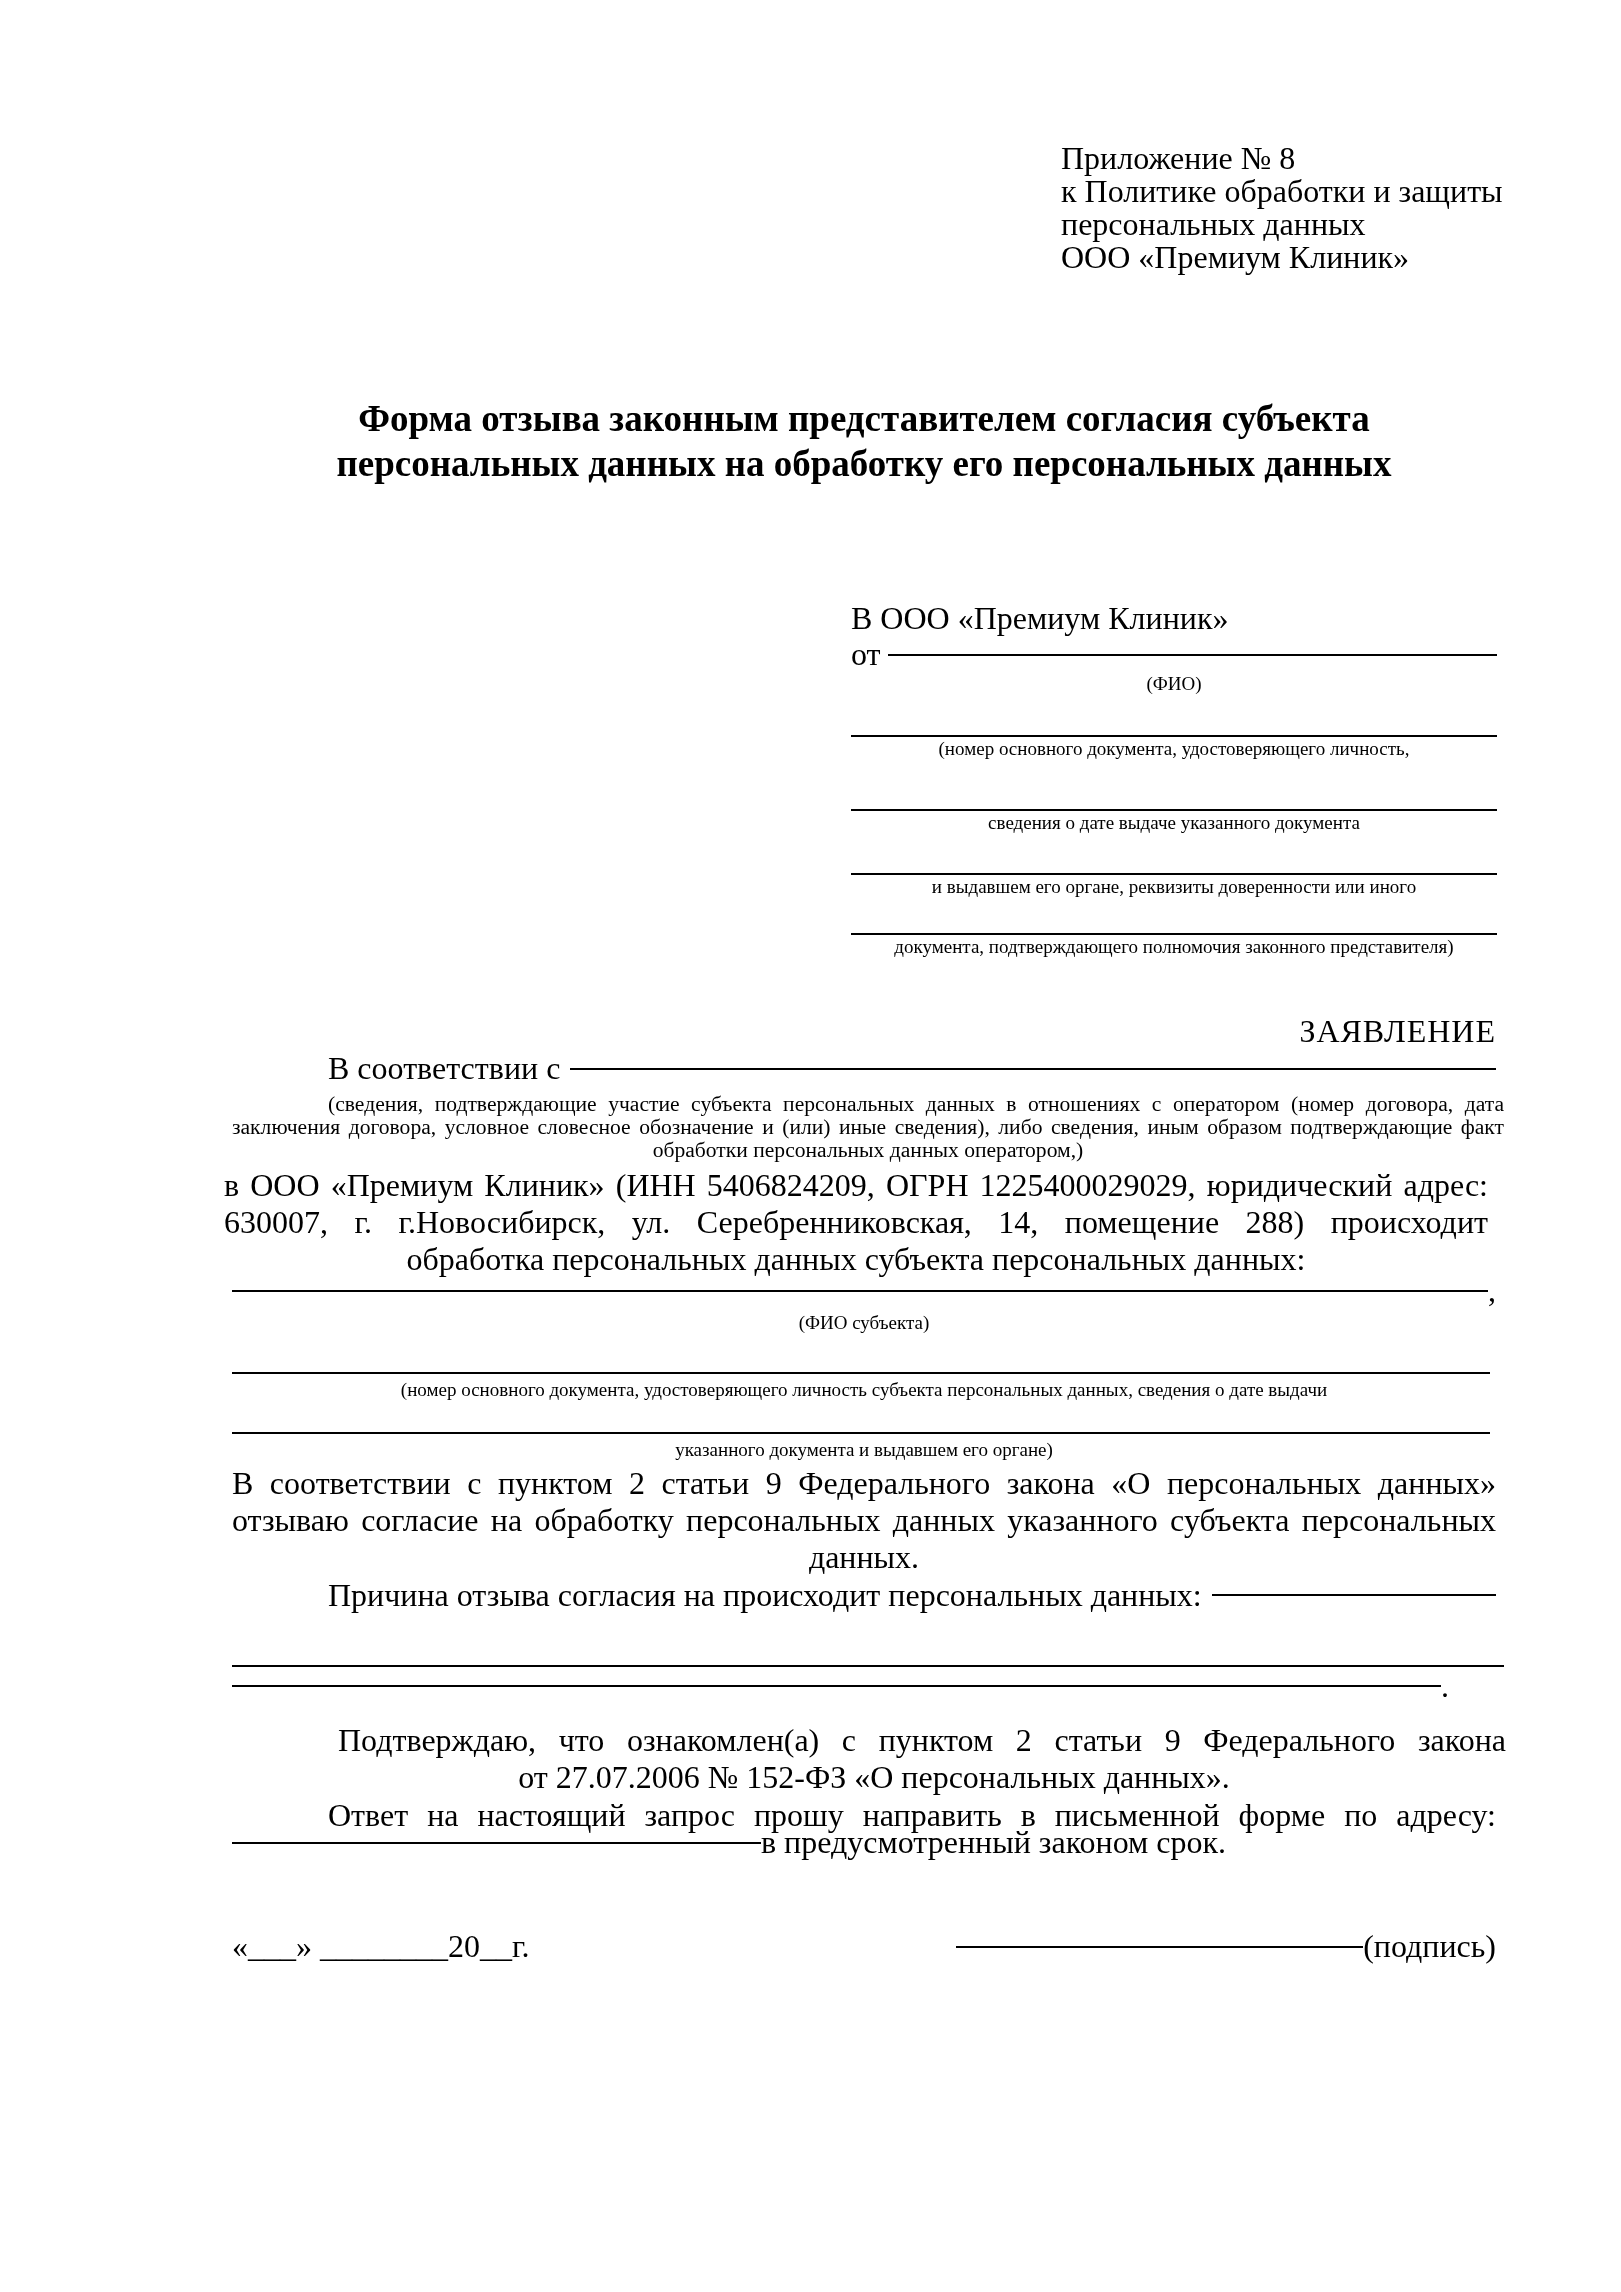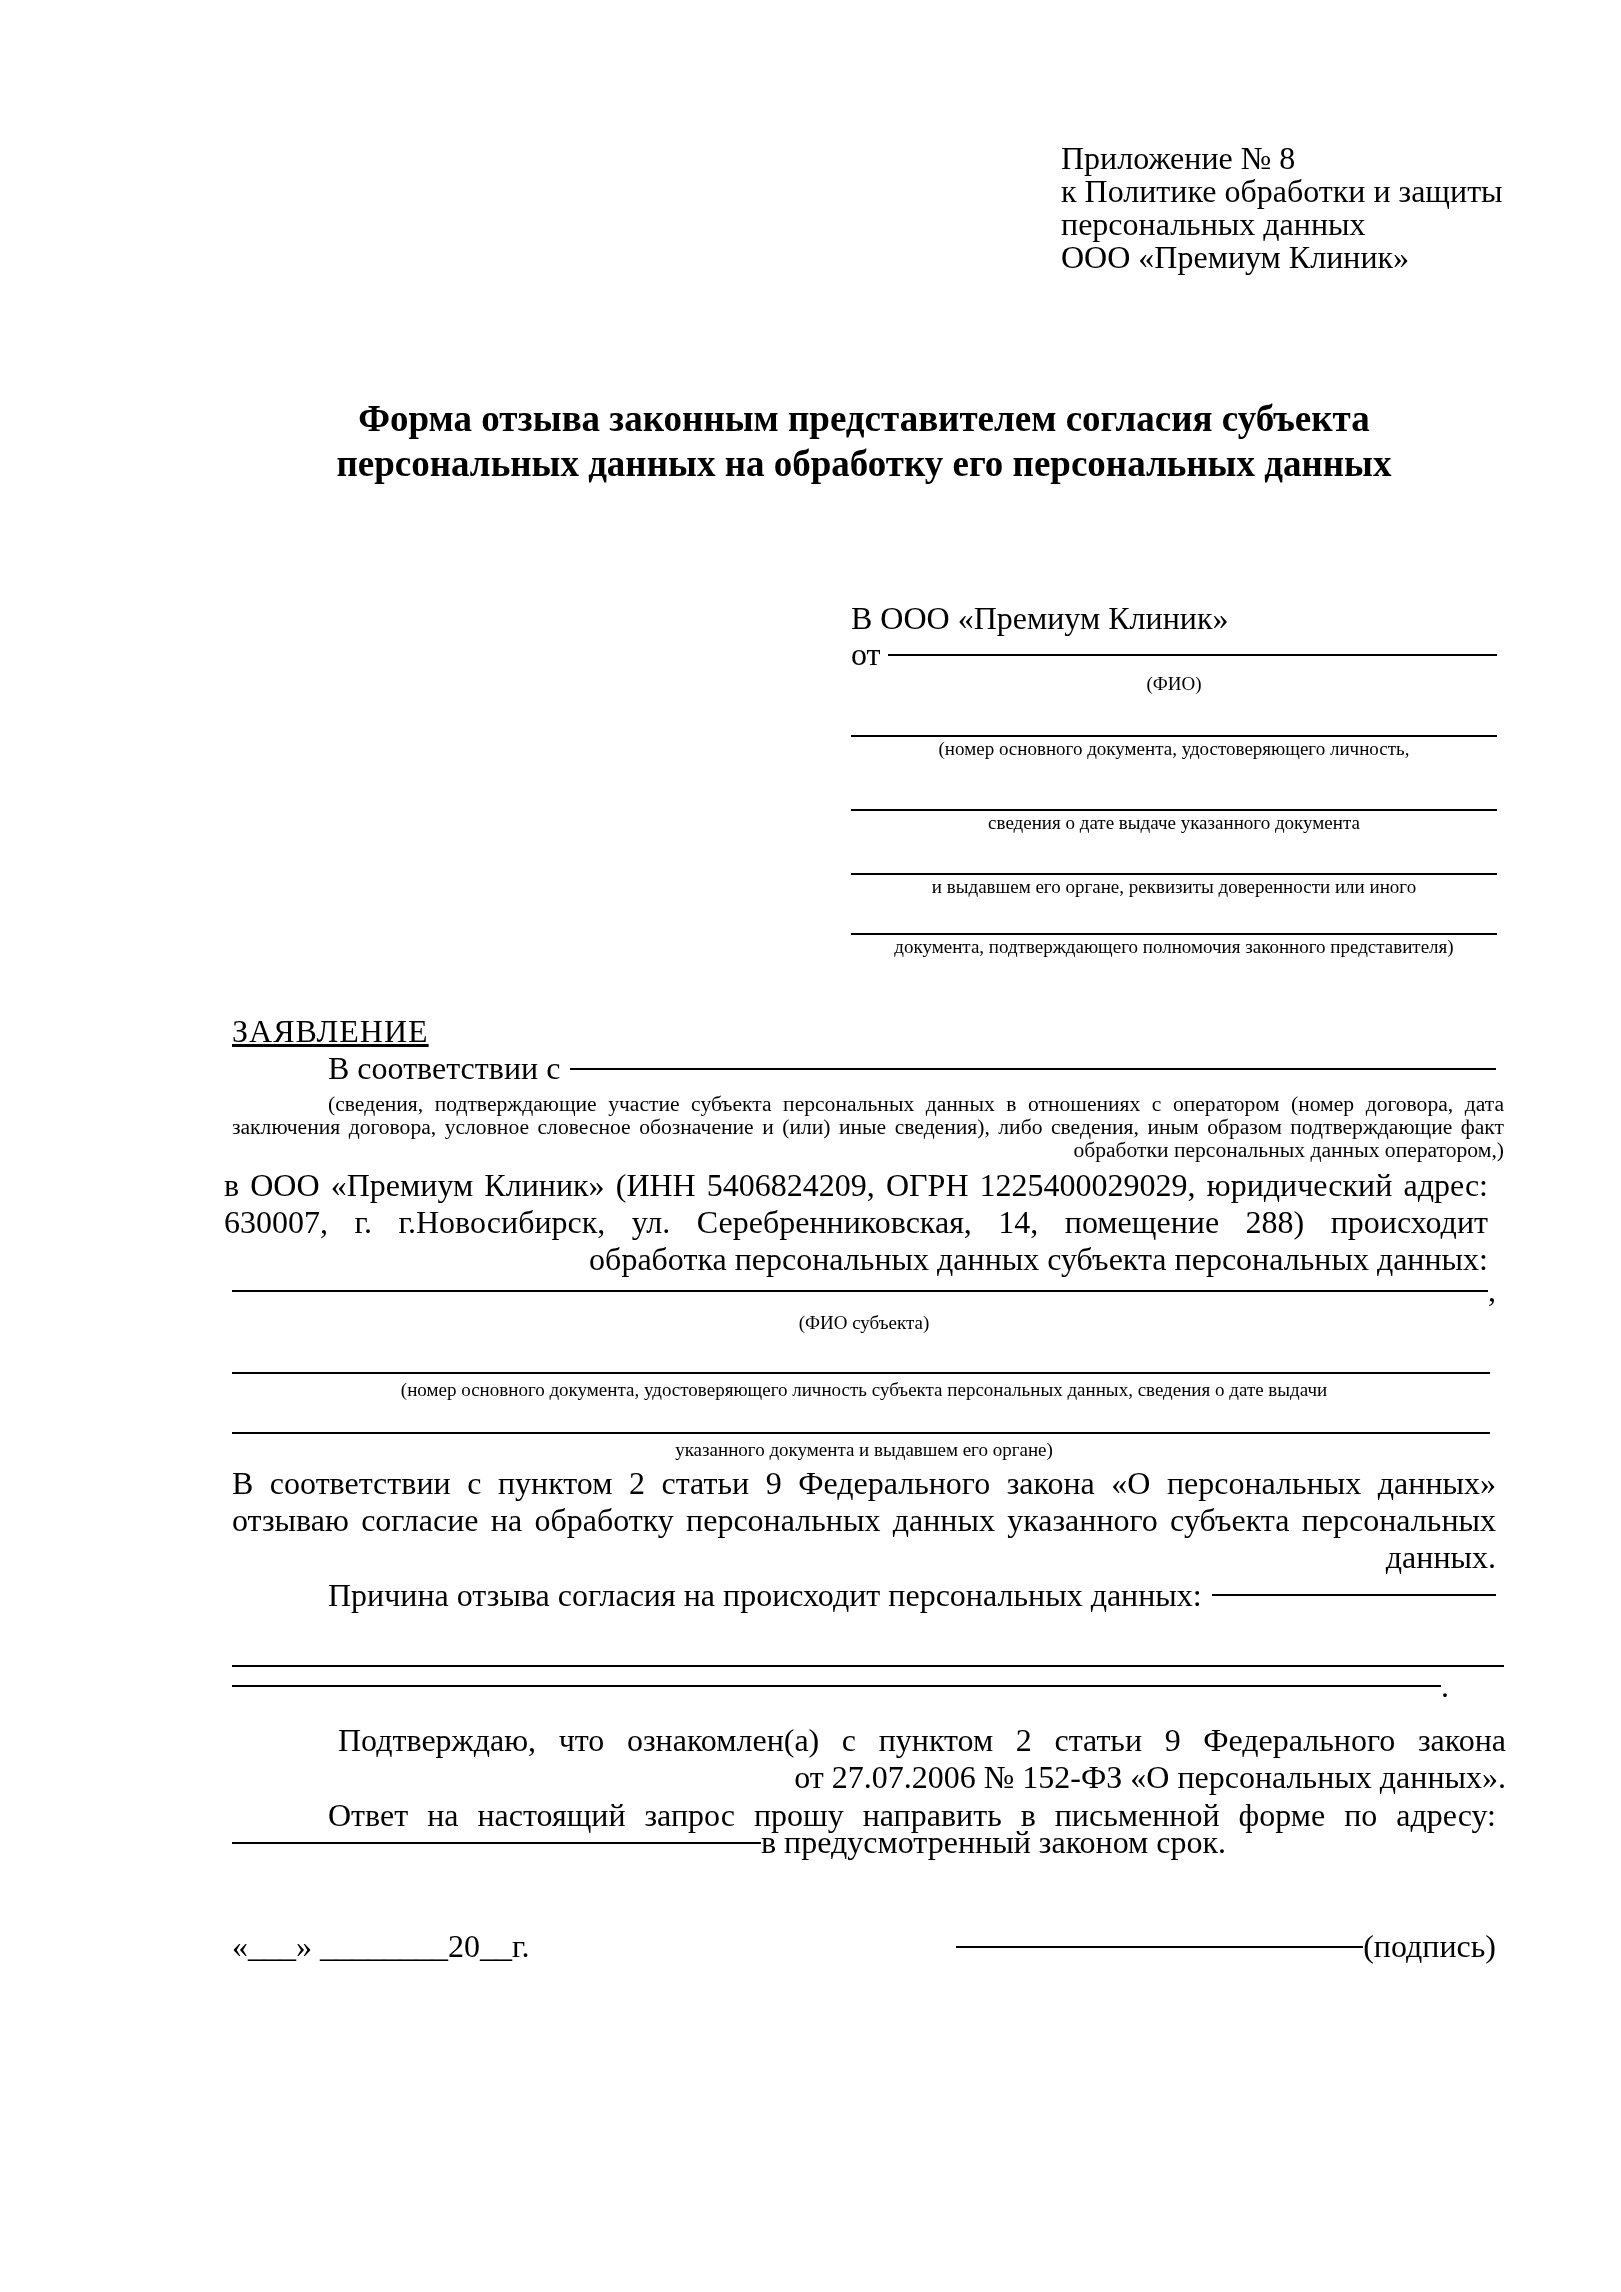--- a/index.html
+++ b/index.html
@@ -6,43 +6,43 @@
   html,body { background:#e8e8e8; }
   .page {
     position:relative; width:1621px; height:2293px; background:#ffffff;
     font-family:"Liberation Serif","DejaVu Serif",serif; color:#000;
     overflow:hidden; margin:0 auto;
   }
   .abs { position:absolute; }
   .cap { font-size:19px; text-align:center; line-height:24.5px; }
   
   .jline { text-align:justify; text-align-last:justify; white-space:nowrap; }
-  .lline { text-align:right; white-space:nowrap; }
+  .lline { text-align:center; white-space:nowrap; }
   .indent { text-indent:96px; }
   
   .bline { border-bottom:2.9px solid #000; }
   .frow { display:flex; align-items:center; }
   .fill { flex:1 1 auto; height:0; border-bottom:2.9px solid #000; }
   .fillw { flex:0 0 auto; height:0; border-bottom:2.9px solid #000; }
   .spacer { flex:1 1 auto; }
 
   .header-ref { left:1061px; top:142px; font-size:32px; line-height:33px; }
   .form-title { left:232px; top:396px; width:1264px; text-align:center;
                 font-weight:bold; font-size:37px; line-height:45px; }
 
   .addressee { left:851px; top:600px; width:646px; }
   .addr-to   { font-size:32px; height:37px; line-height:37px; }
   .addr-from { height:35px; font-size:32px; }
   .addr-from .fill { margin-left:7.8px; }
   .a-cap0 { height:24.5px; }
   .a-b1 { height:40px; } .a-b2 { height:50px; } .a-b3 { height:39px; } .a-b4 { height:36px; }
   .a-cap { height:24.5px; }
 
-  .zayav { left:232px; top:1013px; width:1264px; text-align:left;
-           font-size:32px; line-height:37px; letter-spacing:1px;text-decoration:underline; }
+  .zayav { left:232px; top:1013px; width:1264px; text-align:right;
+           font-size:32px; line-height:37px; letter-spacing:1px; }
   .p-sootv { left:232px; top:1051px; width:1264px; height:35px; font-size:32px; padding-left:96px; }
   .small-note { left:232px; top:1093px; width:1272px; font-size:21.6px; line-height:23px; }
   .p-vooo { left:224px; top:1167px; width:1264px; font-size:32px; line-height:37px; }
   .fio-blank { left:232px; top:1275px; width:1264px; height:31px; font-size:32px; }
   .fio-cap   { left:232px; top:1311px; width:1264px; }
   .doc-b1 { left:232px; top:1344px; width:1258px; height:30px; }
   .doc-c1 { left:232px; top:1378px; width:1264px; }
   .doc-b2 { left:232px; top:1405px; width:1258px; height:29px; }
   .doc-c2 { left:232px; top:1438px; width:1264px; }
   .p-zakon { left:232px; top:1465px; width:1264px; font-size:32px; line-height:37px; }

